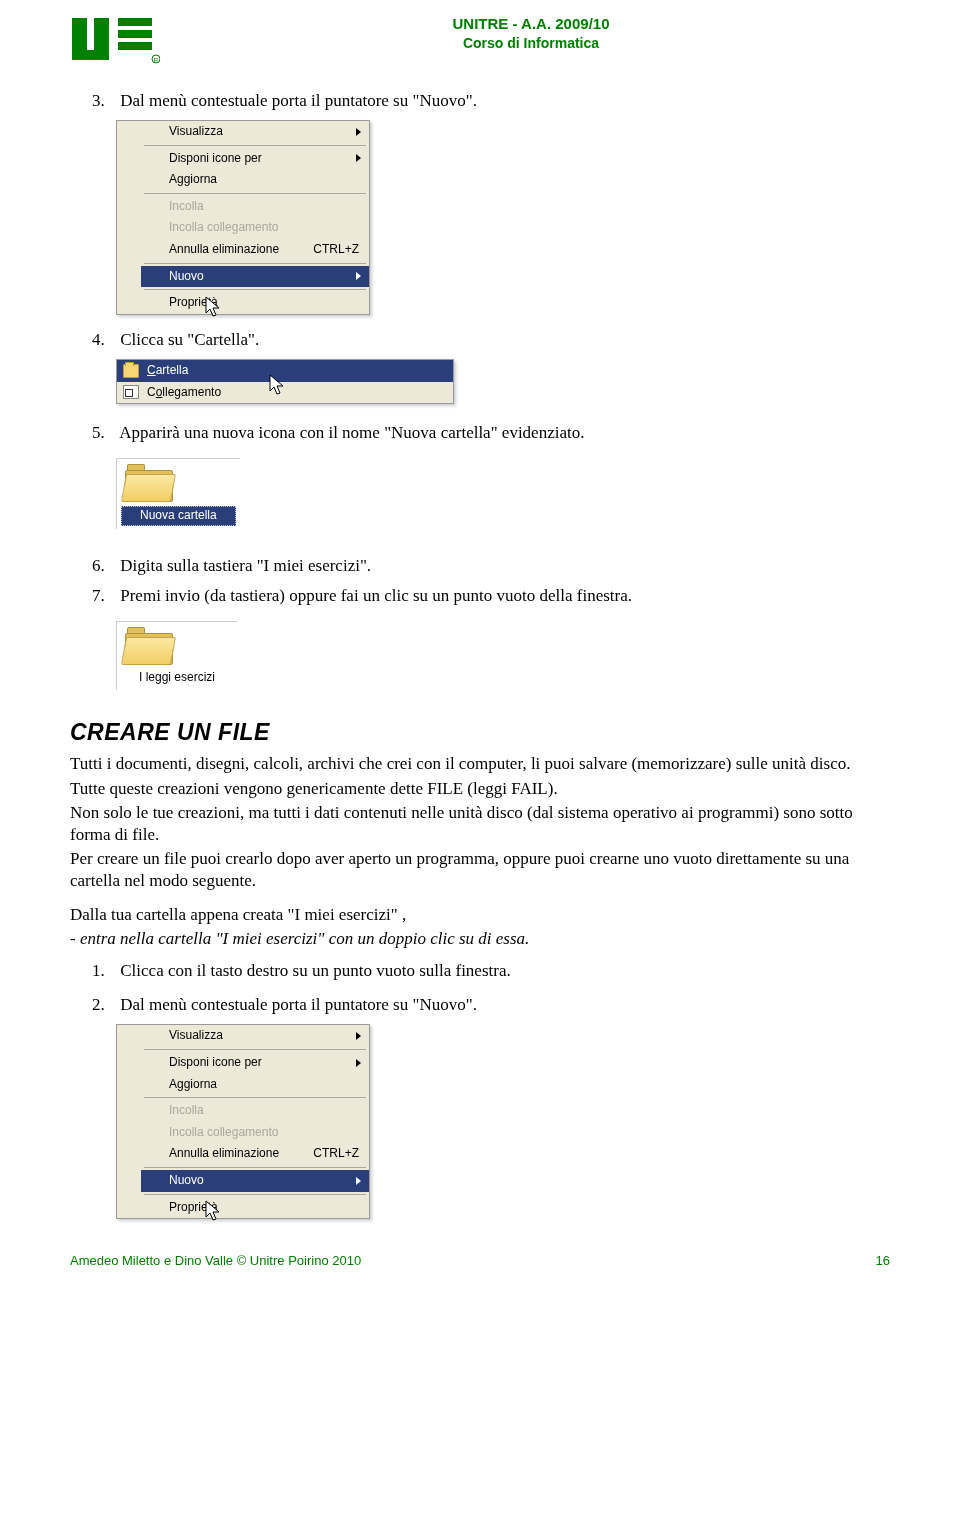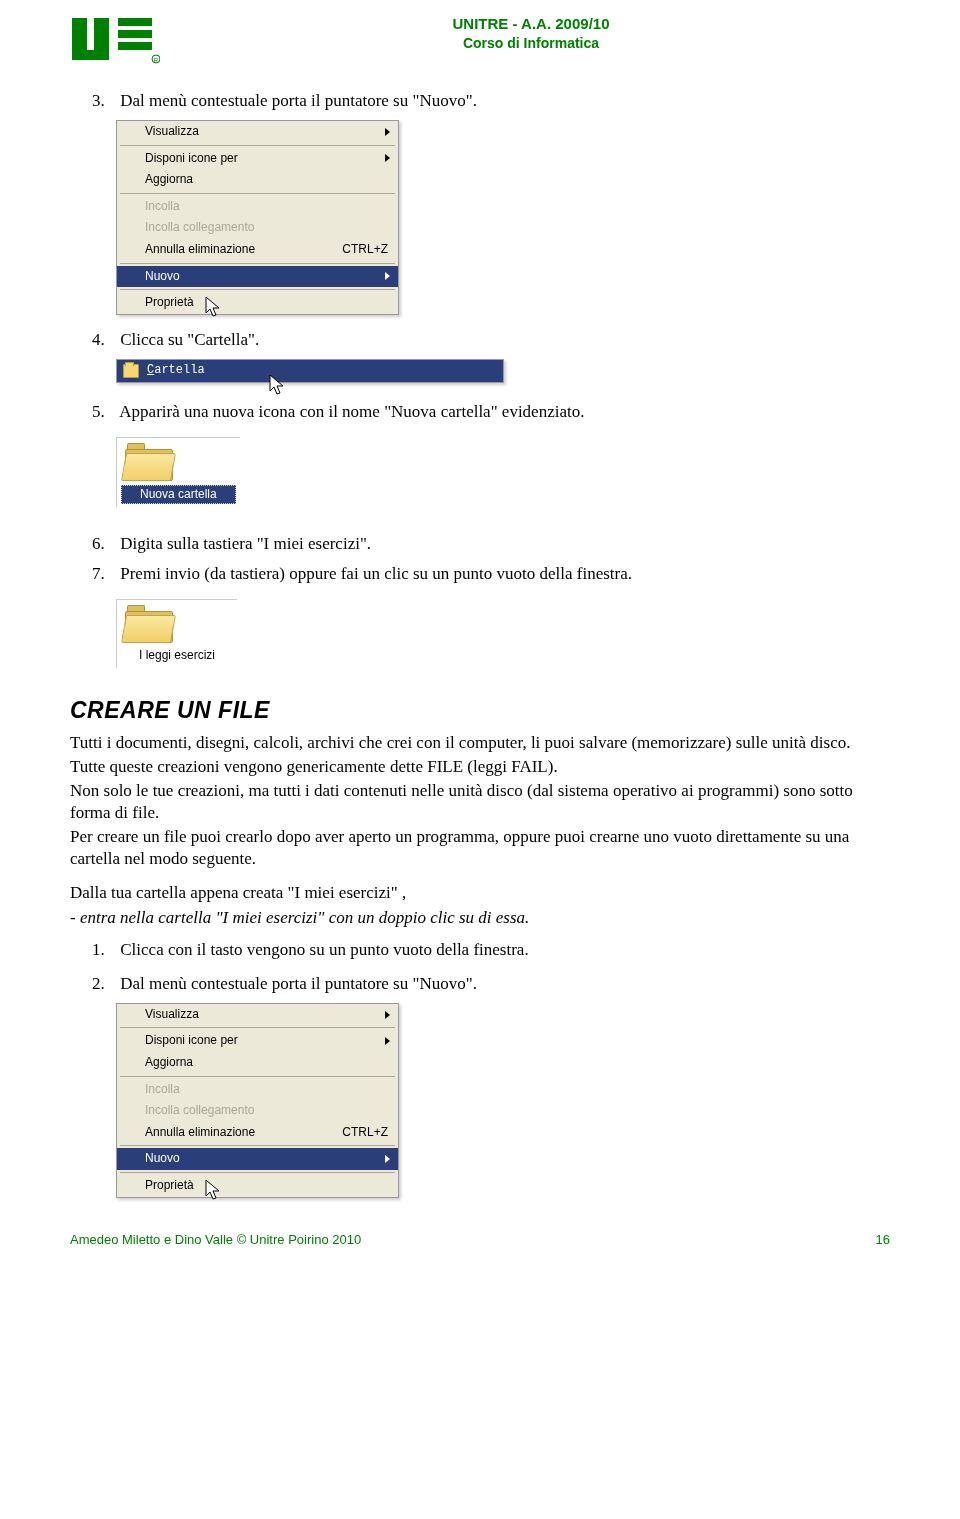--- a/index.html
+++ b/index.html
@@ -26,27 +26,28 @@
     font-weight: bold;
   }
   .ht1 { font-size: 15px; }
   .ht2 { font-size: 14px; text-align: center; }
   .ht3 { font-size: 19px; margin-top: 2px; }
   .step { margin: 8px 0 8px 22px; }
   .step-num { display: inline-block; width: 24px; }
   .step-text { }
   
   .ctxmenu {
-    width: 283px;
+    width: 254px;
     border: 1px solid #999;
     background: #ece9d8;
     font-family: Tahoma, Arial, sans-serif;
     font-size: 12px;
     margin: 6px 0 14px 46px;
     box-shadow: 2px 2px 3px rgba(0,0,0,0.2);
+    padding-left: 24px;
   }
   .ctxmenu .row {
     display: flex;
     align-items: center;
     justify-content: space-between;
     padding: 3px 10px 3px 28px;
     color: #000;
     position: relative;
   }
   .ctxmenu .row.disabled { color: #aca899; }
@@ -79,24 +80,24 @@
   }
   .cursor {
     position: absolute;
     left: 88px;
     bottom: -4px;
     z-index: 5;
   }
   .ctxmenu.with-cursor { position: relative; }
   
   .submenu {
-    width: 388px;
+    width: 338px;
     border: 1px solid #999;
     background: #ece9d8;
-    font-family: Liberation Mono, monospace;
+    font-family: Liberation Sans, sans-serif;
     font-size: 12px;
     margin: 6px 0 18px 46px;
     box-shadow: 2px 2px 3px rgba(0,0,0,0.2);
     position: relative;
   }
   .submenu .srow {
     display: flex;
     align-items: center;
     padding: 3px 10px 3px 6px;
     gap: 8px;
@@ -292,20 +293,24 @@
   <span class="step-num">4.</span>
   <span class="step-text">Clicca su "Cartella".</span>
 </div>
 
 
 <div class="submenu">
   <div class="srow selected">
     <span class="icon folder-icon"></span>
     <span><span class="under">C</span><span>artella</span></span>
   </div>
+  <div class="srow">
+    <span class="icon shortcut-icon"></span>
+    <span><span>C</span><span class="under">o</span><span>llegamento</span></span>
+  </div>
   <svg class="curs" width="18" height="22" viewBox="0 0 18 22">
     <path d="M1 1 L1 17 L5 13 L8 20 L11 19 L8 12 L14 12 Z" fill="#fff" stroke="#000" stroke-width="1"></path>
   </svg>
 </div>
 
 
 <div class="step">
   <span class="step-num">5.</span>
   <span class="step-text">Apparirà una nuova icona con il nome "Nuova cartella" evidenziato.</span>
 </div>
@@ -350,21 +355,21 @@
 <p class="body">Per creare un file puoi crearlo dopo aver aperto un programma, oppure puoi crearne uno vuoto direttamente su una cartella nel modo seguente.</p>
 
 <div class="block">
   <p class="body">Dalla tua cartella appena creata "I miei esercizi" ,</p>
   <p class="body indent-italic">- entra nella cartella "I miei esercizi" con un doppio clic su di essa.</p>
 </div>
 
 
 <div class="step" style="margin-top:10px">
   <span class="step-num">1.</span>
-  <span>Clicca con il tasto vengono su un punto vuoto della finestra.</span>
+  <span>Clicca con il tasto destro su un punto vuoto sulla finestra.</span>
 </div>
 <div class="step" style="margin-top:12px">
   <span class="step-num">2.</span>
   <span>Dal menù contestuale porta il puntatore su "Nuovo".</span>
 </div>
 
 
 <div class="ctxmenu with-cursor">
   <div class="row arrow-black">
       <span>Visualizza</span>

